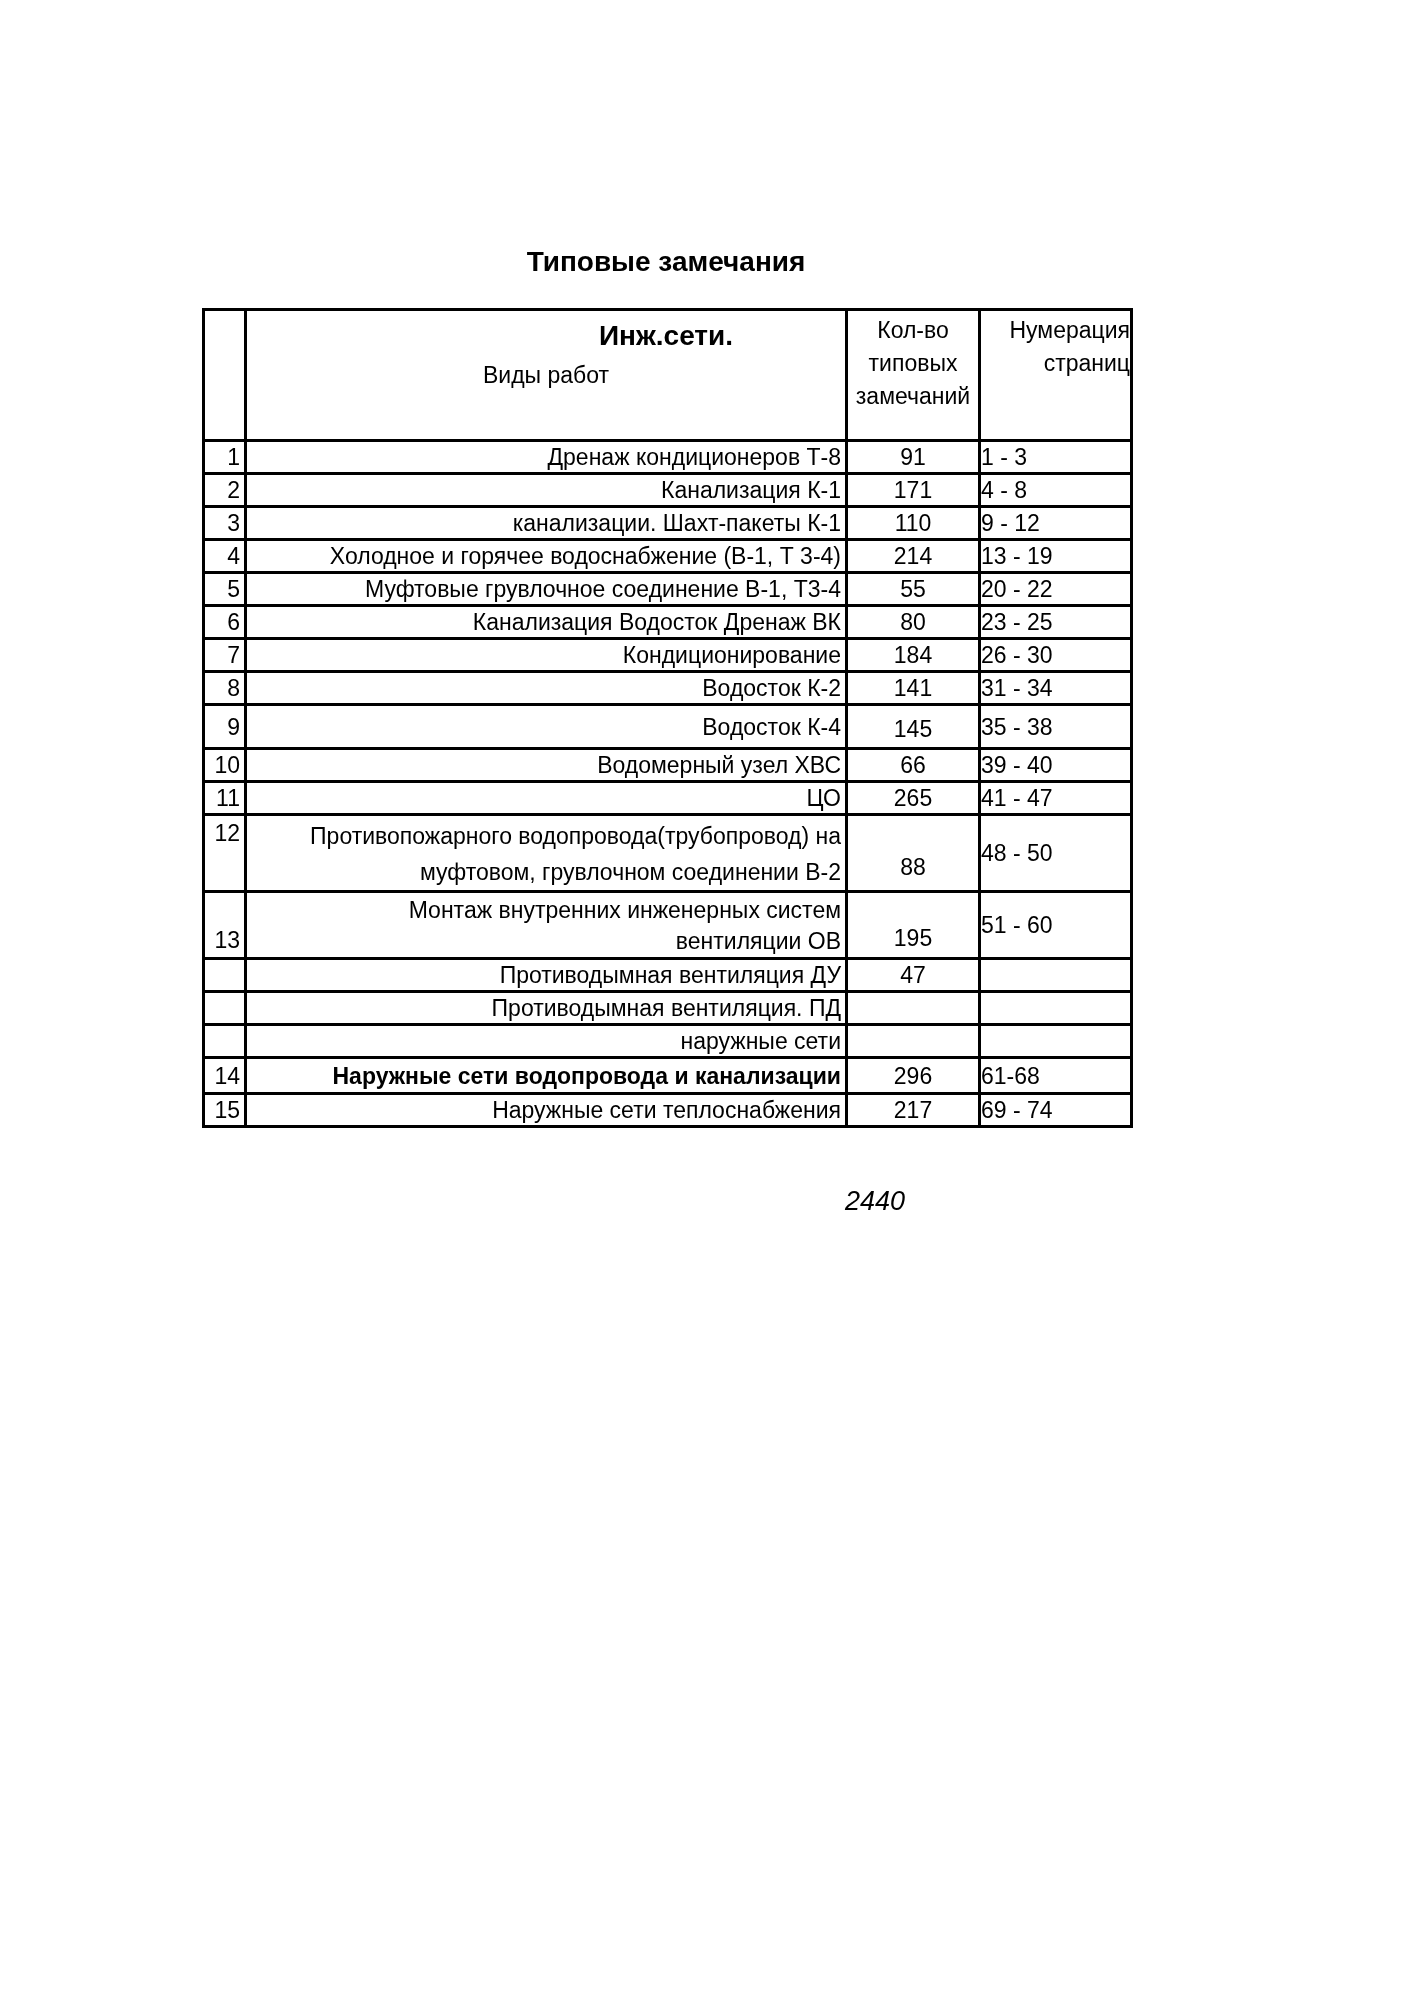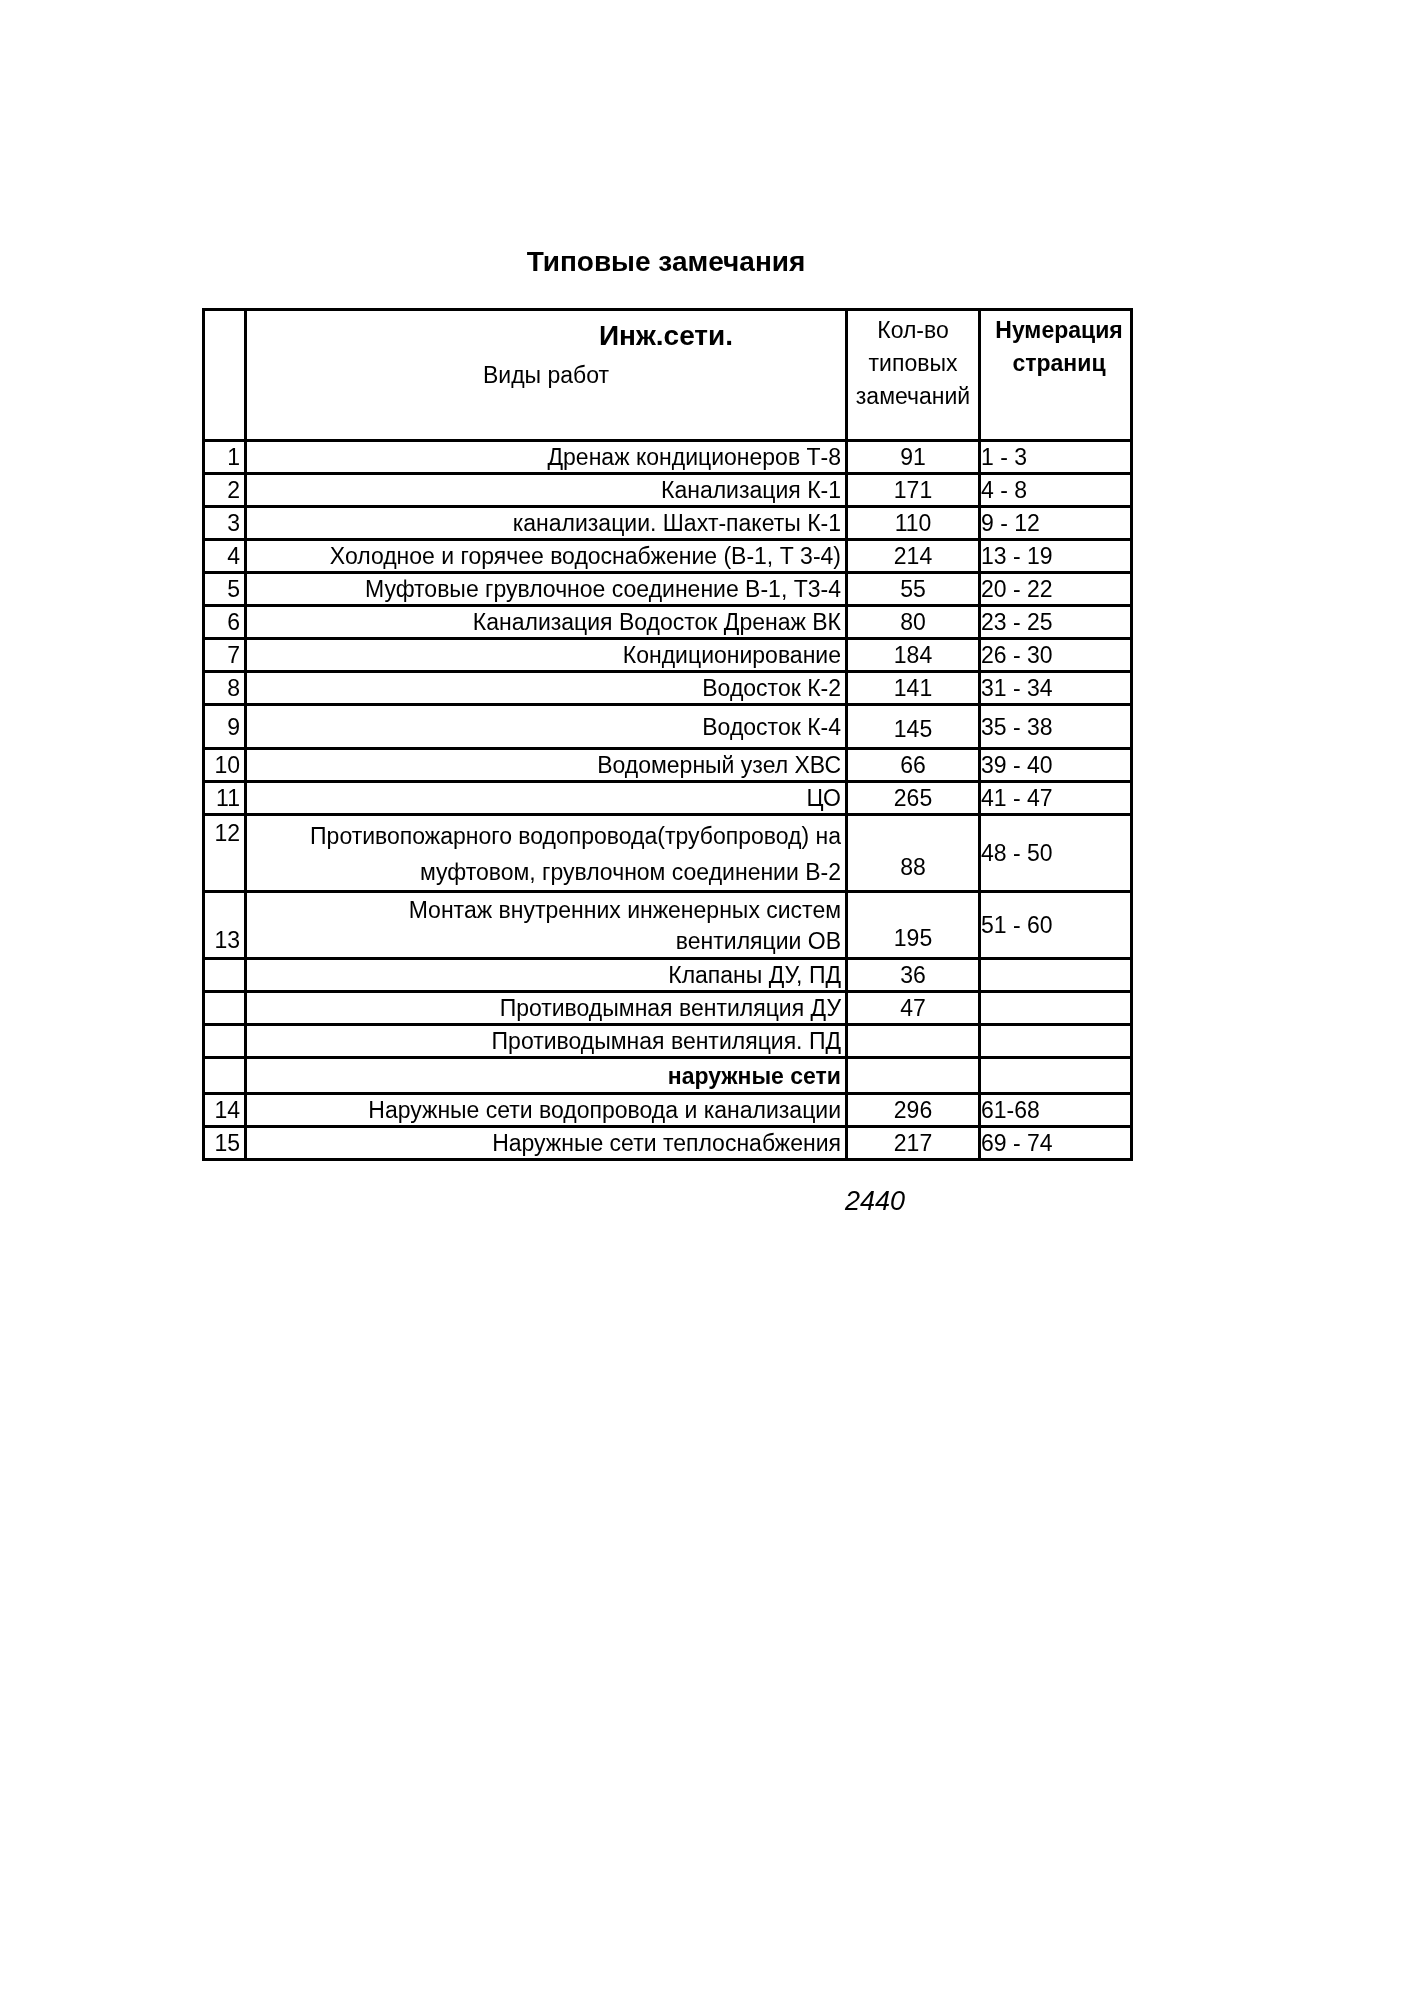--- a/index.html
+++ b/index.html
@@ -48,21 +48,21 @@
     border: 3px solid #000000;
     padding: 0;
     vertical-align: middle;
     font-weight: 400;
     overflow: hidden;
   }
   thead tr { height: 131px; }
   thead th { white-space: pre-line; line-height: 33px; }
   thead th.work  { text-align: center; }
   thead th.count { text-align: center; vertical-align: top; padding-top: 3px; }
-  thead th.pages { text-align: center;   vertical-align: top; padding-top: 3px; padding-left: 7px; font-weight: bold; }
+  thead th.pages { text-align: right;   vertical-align: top; padding-top: 3px; padding-left: 7px; }
 
   tbody tr { height: 31px; }
   tbody td.num   { text-align: right;  padding-right: 4px; }
   tbody td.work  { text-align: right;   padding-left: 6px; padding-right: 4px; white-space: pre-line; }
   tbody td.count { text-align: center; }
   tbody td.pages { }
 
   
   tbody tr:nth-child(9)  { height: 44px; }
   tbody tr:nth-child(9)  td.count { vertical-align: bottom; padding-bottom: 3px; }
@@ -197,26 +197,20 @@
         </tr>
         <tr>
           <td class="num">13</td>
           <td class="work">Монтаж внутренних инженерных систем
 вентиляции ОВ</td>
           <td class="count">195</td>
           <td class="pages">51 - 60</td>
         </tr>
         <tr>
           <td class="num"></td>
-          <td class="work">Клапаны ДУ, ПД</td>
-          <td class="count">36</td>
-          <td class="pages"></td>
-        </tr>
-        <tr>
-          <td class="num"></td>
           <td class="work">Противодымная вентиляция ДУ</td>
           <td class="count">47</td>
           <td class="pages"></td>
         </tr>
         <tr>
           <td class="num"></td>
           <td class="work">Противодымная вентиляция. ПД</td>
           <td class="count"></td>
           <td class="pages"></td>
         </tr>

